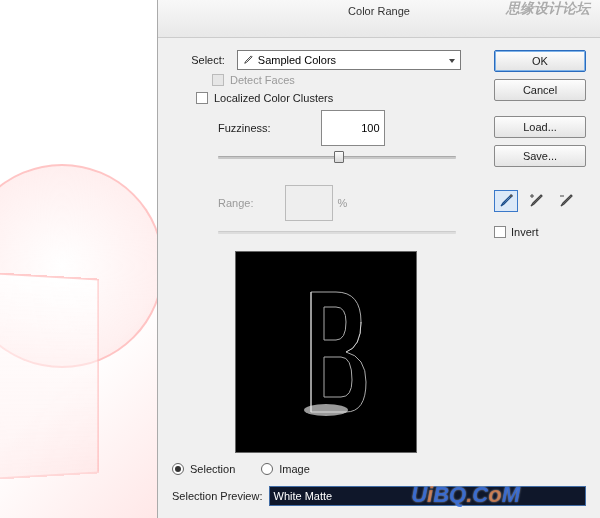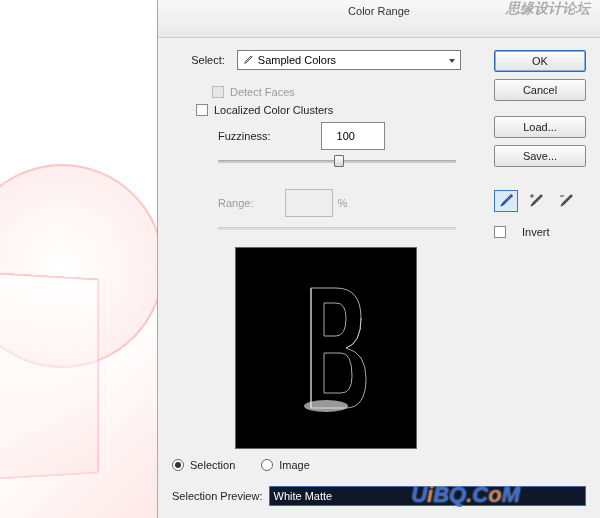--- a/index.html
+++ b/index.html
@@ -11,32 +11,32 @@
 .dialog { position: absolute; left: 157px; top: 0; width: 443px; height: 518px; background: #f0f0f0; border-left: 1px solid #aaa; }
 .titlebar { height: 38px; background: linear-gradient(#f8f8f8, #e8e8e8); border-bottom: 1px solid #ccc; text-align: center; font-size: 11px; line-height: 22px; color: #333; }
 .content { padding: 12px 14px 10px 14px; display: flex; gap: 14px; }
 .left-area { flex: 1; }
 .right-area { width: 92px; display: flex; flex-direction: column; align-items: stretch; }
 
 .row { display: flex; align-items: center; gap: 6px; margin-bottom: 6px; }
 .lbl { font-size: 11px; color: #222; }
 .lbl.disabled { color: #9a9a9a; }
 
-.select-row { display: flex; align-items: center; justify-content: center; gap: 12px; margin-bottom: 16px; }
+.select-row { display: flex; align-items: center; justify-content: center; gap: 12px; margin-bottom: 4px; }
 .select-row .lbl { }
 .select-box { display: flex; align-items: center; width: 224px; height: 20px; background: #fff; border: 1px solid #7b7b7b; font-size: 11px; padding: 0 4px; position: relative; }
 .select-box .eyedrop-mini { width: 11px; height: 11px; margin-right: 5px; display: inline-flex; align-items: center; justify-content: center; }
 .select-box .chev { position: absolute; right: 4px; top: 4px; }
 
 .checkbox { width: 12px; height: 12px; background: #fff; border: 1px solid #888; display: inline-block; flex-shrink: 0; }
 .checkbox.disabled { background: #e6e6e6; border-color: #bbb; }
 
 .inset-section { padding-left: 46px; margin-top: 4px; }
 .fuzz-row { display: flex; align-items: center; gap: 50px; }
-.num-input { width: 64px; height: 28px; background: #fff; border: 1px solid #888; font-size: 11px; padding: 0 15px; text-align: left; }
+.num-input { width: 64px; height: 36px; background: #fff; border: 1px solid #888; font-size: 11px; padding: 0 4px; text-align: right; }
 .num-input.disabled { background: #eee; border-color: #bbb; color: #999; }
 
 .slider { position: relative; width: 238px; height: 16px; margin-top: 4px; margin-bottom: 10px; }
 .slider-track { position: absolute; left: 0; right: 0; top: 6px; height: 3px; background: #c8c8c8; border-top: 1px solid #aaa; border-radius: 1px; }
 .slider-thumb { position: absolute; top: 1px; width: 10px; height: 12px; background: linear-gradient(#fdfdfd, #d8d8d8); border: 1px solid #6a6a6a; border-radius: 1px; }
 .slider.disabled .slider-track { background: #ddd; border-color: #ccc; }
 
 .range-row { display: flex; align-items: center; gap: 32px; margin-top: 19px; }
 .pct { font-size: 11px; color: #9a9a9a; margin-left: 4px; }
 
@@ -51,21 +51,21 @@
 .bottom-row { position: absolute; left: 14px; right: 14px; bottom: 12px; display: flex; align-items: center; gap: 6px; }
 .sel-preview-input { flex: 1; height: 20px; background: #0f172a; color: #fff; border: 1px solid #416ca5; font-size: 11px; padding: 0 4px; display: flex; align-items: center; }
 
 .btn { height: 22px; background: linear-gradient(#fdfdfd, #e4e4e4); border: 1px solid #8a8a8a; border-radius: 2px; font-size: 11px; color: #222; display: flex; align-items: center; justify-content: center; margin-bottom: 7px; cursor: default; }
 .btn.primary { border: 1px solid #2a6bbd; box-shadow: 0 0 0 1px #7eb2e8 inset; }
 
 .eyedroppers { display: flex; gap: 6px; margin: 16px 0 14px 0; justify-content: flex-start; }
 .tool-btn { width: 24px; height: 22px; border: 1px solid transparent; display: flex; align-items: center; justify-content: center; }
 .tool-btn.selected { border: 1px solid #3a78c9; background: #dce9f8; }
 
-.invert-row { display: flex; align-items: center; gap: 16px; }
+.invert-row { display: flex; align-items: center; gap: 5px; }
 
 .wm { position: absolute; font-size: 18px; font-weight: bold; color: rgba(255,120,40,0.55); pointer-events: none; font-style: italic; text-shadow: 0 0 2px rgba(255,255,255,0.6); }
 .wm1 { right: 10px; top: 0px; font-size: 14px; color: rgba(120,120,120,0.6); }
 .wm3 { right: 80px; bottom: 10px; font-size: 22px; }
 .wm3 .u { color: rgba(40,100,220,0.8); }
 </style>
 </head>
 <body>
 
 <div class="bg-image"></div>

